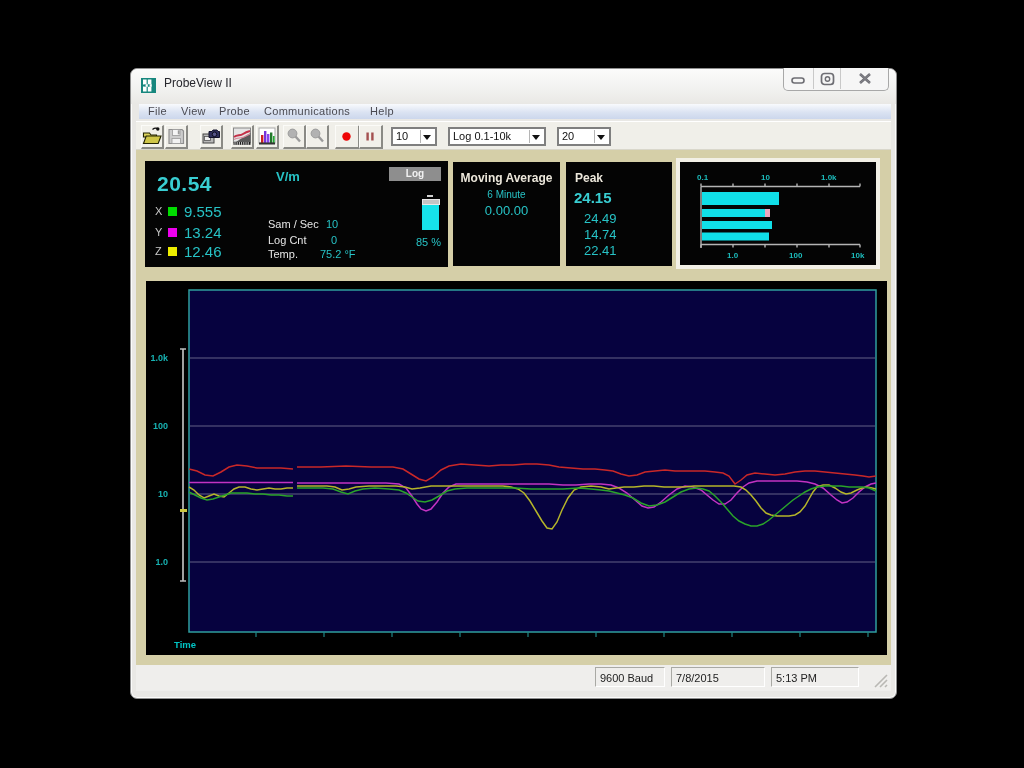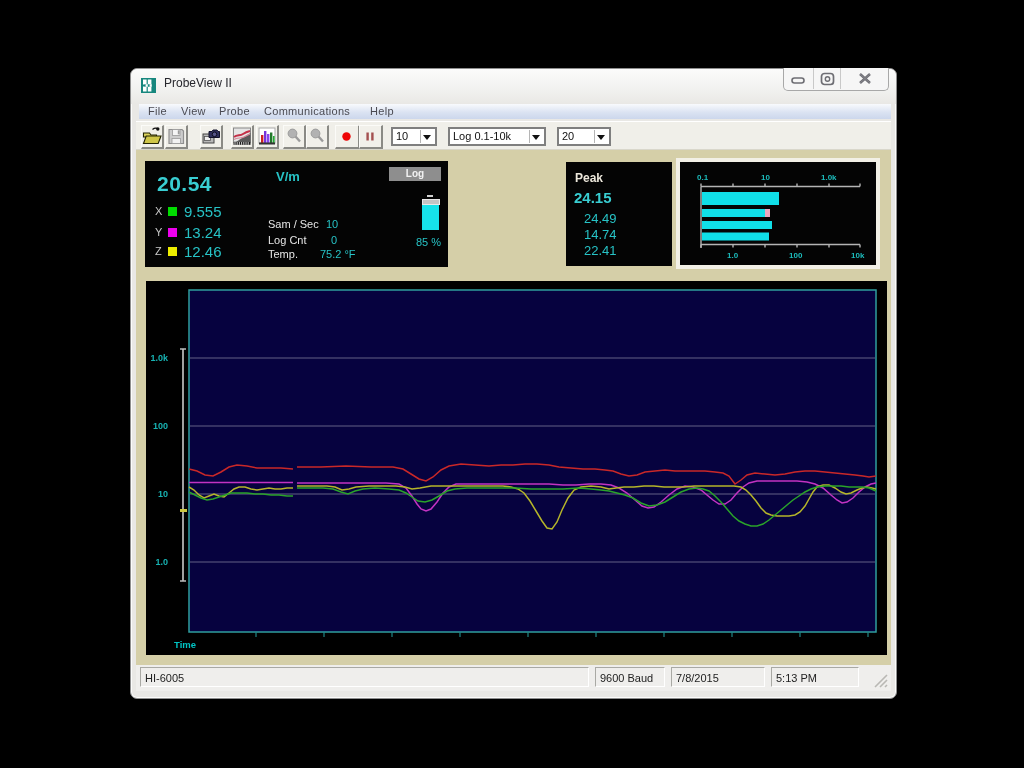--- a/index.html
+++ b/index.html
@@ -172,20 +172,25 @@
       <div class="abs" style="left:123px;top:57px;color:#e6e6e6;font-size:11px;">Sam / Sec</div>
       <div class="abs cy" style="left:181px;top:57px;font-size:11px;">10</div>
       <div class="abs" style="left:123px;top:73px;color:#e6e6e6;font-size:11px;">Log Cnt</div>
       <div class="abs cy" style="left:186px;top:73px;font-size:11px;">0</div>
       <div class="abs" style="left:123px;top:87px;color:#e6e6e6;font-size:11px;">Temp.</div>
       <div class="abs cy" style="left:175px;top:87px;font-size:11px;">75.2 °F</div>
       <div class="abs" style="left:282px;top:34px;width:6px;height:2px;background:#cfcfcf;"></div>
       <div class="abs" style="left:277px;top:38px;width:16px;height:4px;background:#c4c4c4;border:1px solid #e8e8e8;"></div>
       <div class="abs" style="left:277px;top:44px;width:17px;height:25px;background:#16e2ea;"></div>
       <div class="abs cy" style="left:271px;top:75px;font-size:11px;">85 %</div>
+    </div>
+    <div class="panel" id="p2" style="left:317px;top:12px;width:107px;height:104px;">
+      <div class="abs" style="left:0;top:9px;width:100%;text-align:center;color:#ece7db;font-size:12px;font-weight:bold;">Moving Average</div>
+      <div class="abs cy" style="left:0;top:27px;width:100%;text-align:center;font-size:10px;">6 Minute</div>
+      <div class="abs cy" style="left:0;top:41px;width:100%;text-align:center;font-size:13px;">0.00.00</div>
     </div>
     <div class="panel" id="p3" style="left:430px;top:12px;width:106px;height:104px;">
       <div class="abs" style="left:9px;top:9px;color:#ece7db;font-size:12px;font-weight:bold;">Peak</div>
       <div class="abs" style="left:8px;top:27px;font-size:15px;font-weight:bold;color:#39ced2;">24.15</div>
       <div class="abs cy" style="left:18px;top:49px;font-size:13px;">24.49</div>
       <div class="abs cy" style="left:18px;top:65px;font-size:13px;">14.74</div>
       <div class="abs cy" style="left:18px;top:81px;font-size:13px;">22.41</div>
     </div>
     <div class="abs" id="p4" style="left:540px;top:8px;width:204px;height:111px;background:#f2f0e6;">
       <div class="panel" style="left:4px;top:4px;width:196px;height:103px;">
@@ -238,21 +243,20 @@
         <polyline stroke="#c233c2" points="43,201.5 85,201.5 125,201.5 147,201.5"></polyline>
         <polyline stroke="#c233c2" points="151,202 185,202 215,202 240,202 253,203 260,207 266,215 271,223 275,228 280,230 285,228 291,221 297,212 303,206 310,203 325,203 345,203 365,203 385,203 403,203 417,204 430,204 443,203 455,203 465,204 473,207 481,212 489,219 496,225 502,227 508,226 515,221 523,214 531,208 539,205 547,206 555,209 561,214 567,219 573,223 579,223 585,219 591,212 597,206 603,202 611,200 621,200 631,200 641,200 651,200 661,201 669,203 677,207 685,214 691,219 696,222 701,221 707,217 713,211 719,206 725,203 730,202"></polyline>
         <polyline stroke="#b5b52a" points="43,206 48,209 53,214 58,217 63,215 68,213 73,215 78,216 83,212 88,208 93,206 99,206 105,208 111,209 117,208 123,207 129,208 135,208 141,207 147,207"></polyline>
         <polyline stroke="#b5b52a" points="151,205 167,205 181,205 189,206 196,209 203,208 210,206 223,205 237,205 250,205 259,206 266,208 274,207 285,205 300,205 315,205 330,205 345,205 357,205 365,206 372,208 378,212 384,220 390,230 396,240 401,247 406,248 411,241 416,229 422,217 428,209 435,206 445,205 455,206 463,208 470,207 478,206 488,206 498,205 508,205 518,206 528,206 538,206 548,205 558,205 568,205 578,205 588,205 595,206 600,209 605,214 610,220 615,227 620,232 625,234 631,235 637,235 643,235 649,234 654,231 659,225 663,218 667,211 671,206 677,204 683,204 689,207 695,211 700,213 705,212 711,209 716,207 721,206 726,207 730,208"></polyline>
         <polyline stroke="#2aa32a" points="43,211 49,214 55,217 61,219 67,218 73,216 79,214 85,212 93,212 101,212 109,213 117,213 125,214 133,214 141,215 147,215"></polyline>
         <polyline stroke="#2aa32a" points="151,207 165,207 177,207 187,208 195,211 202,213 209,210 217,208 229,207 243,208 253,209 260,212 266,216 272,220 279,221 286,219 293,215 301,210 309,208 321,207 337,207 353,207 369,207 385,208 401,208 417,208 433,207 445,208 455,209 463,210 471,212 479,214 487,217 495,222 503,225 511,224 519,221 527,216 535,211 543,208 551,207 557,208 563,210 569,215 575,221 581,228 587,235 593,240 599,243 605,245 611,245 617,243 623,239 629,234 635,229 641,224 647,219 653,215 659,211 665,208 671,206 679,205 687,205 695,205 703,206 711,206 717,206 723,207 730,210"></polyline>
       </g>
     </svg>
   </div>
   <div id="status">
-    <div class="sbox" style="left:4px;width:449px;">HI-6005</div>
     <div class="sbox" style="left:459px;width:70px;">9600 Baud</div>
     <div class="sbox" style="left:535px;width:94px;">7/8/2015</div>
     <div class="sbox" style="left:635px;width:88px;">5:13 PM</div>
       <svg style="position:absolute;right:3px;bottom:3px" width="14" height="14" viewBox="0 0 14 14">
         <path d="M13 1 L1 13 M13 6 L6 13 M13 11 L11 13" stroke="#b9b8b4" stroke-width="1.6"></path>
       </svg>
   </div>
 </div>
 
 </body></html>

